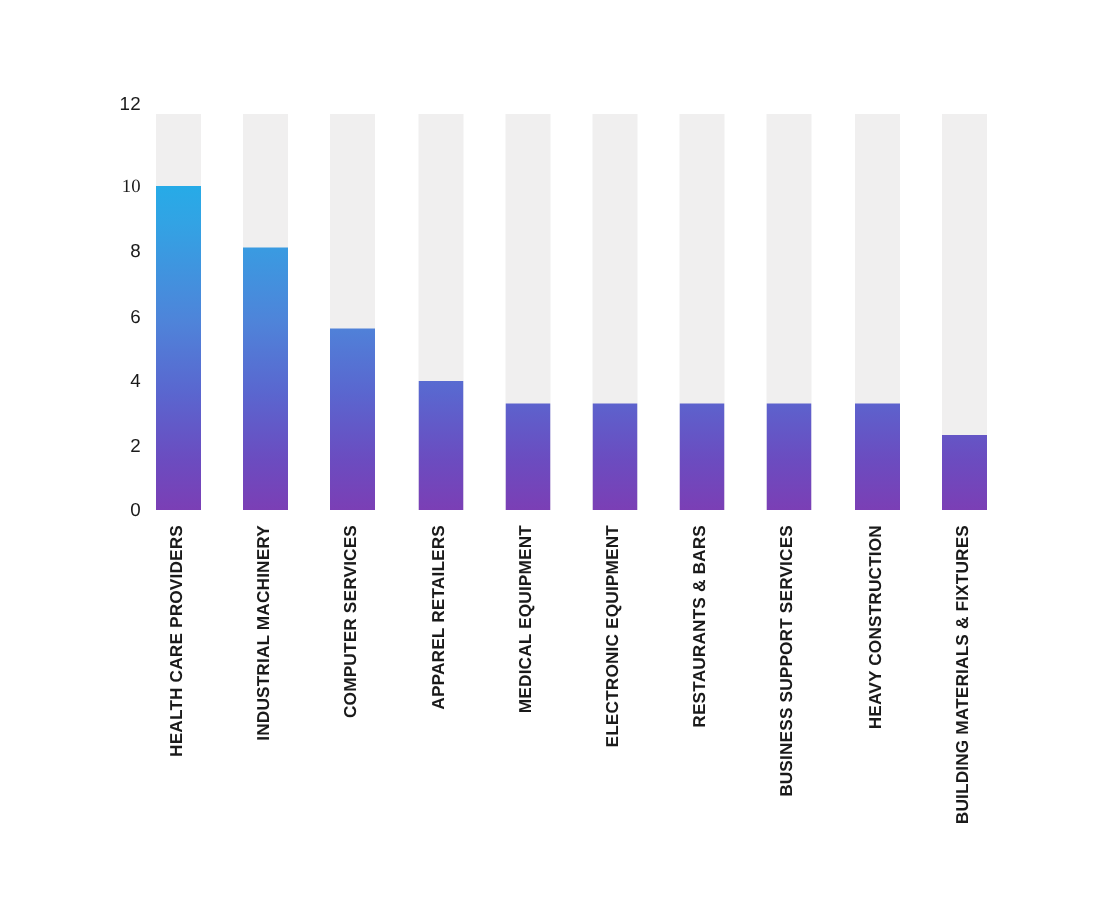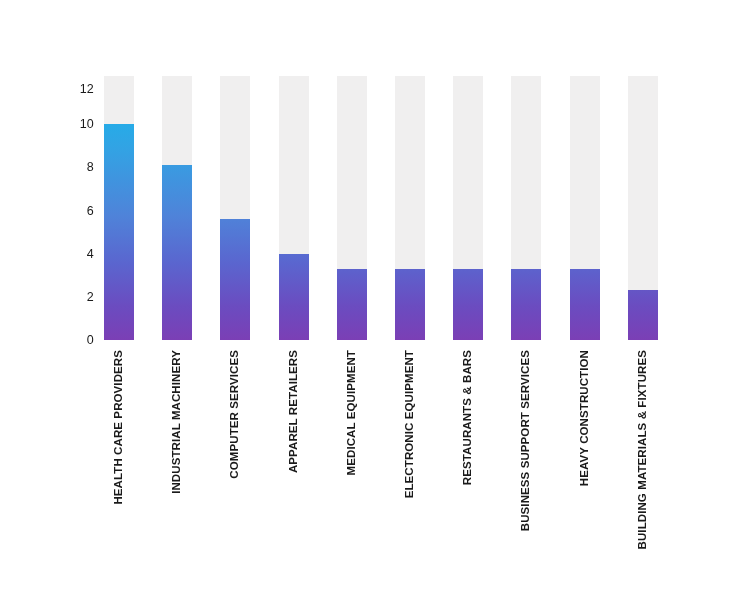--- a/index.html
+++ b/index.html
@@ -132,22 +132,22 @@
 
 <div id="chart-root">
   <div id="plot-area">
 
     <div class="y-axis">
         <div class="y-tick" style="top: 334px;">0</div>
         <div class="y-tick" style="top: 290.833px;">2</div>
         <div class="y-tick" style="top: 247.667px;">4</div>
         <div class="y-tick" style="top: 204.5px;">6</div>
         <div class="y-tick" style="top: 161.333px;">8</div>
-        <div class="y-tick" style="top: 118.167px;">10</div>
-        <div class="y-tick" style="top: 83px;">12</div>
+        <div class="y-tick" style="top: 118.167px; font-family: Liberation Serif, serif;">10</div>
+        <div class="y-tick" style="top: 63px;">12</div>
       </div>
 
     <div class="bars-layer">
         <div class="bar-slot" style="left: 104px;">
           <div class="bar-track"></div>
           <div class="bar-fill" title="HEALTH CARE PROVIDERS: 10" style="height: 215.833px;">
             <div class="bar-grad"></div>
           </div>
         </div>
         <div class="bar-slot" style="left: 162.2px;">

